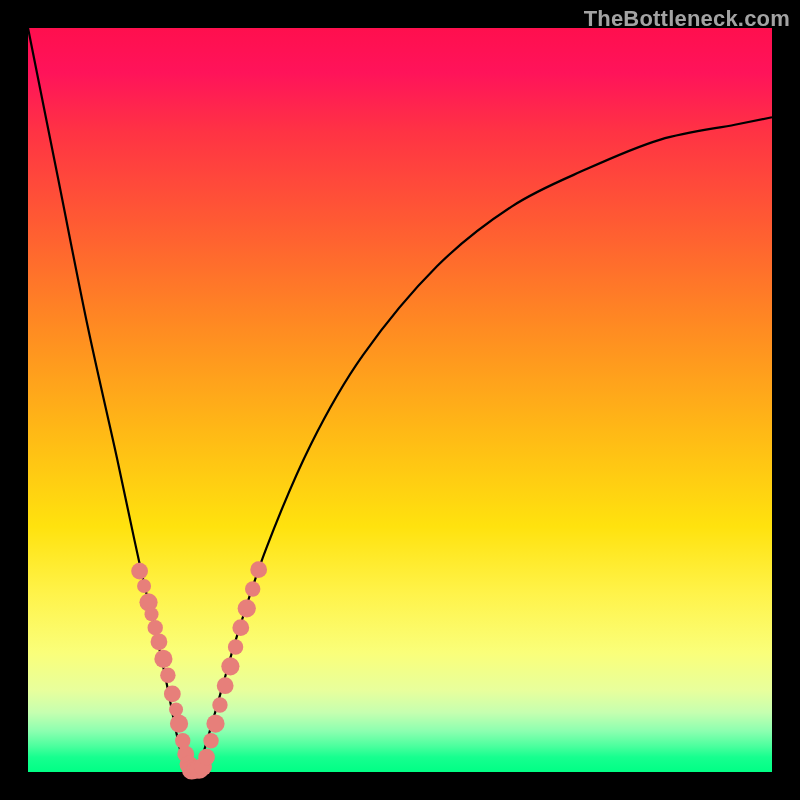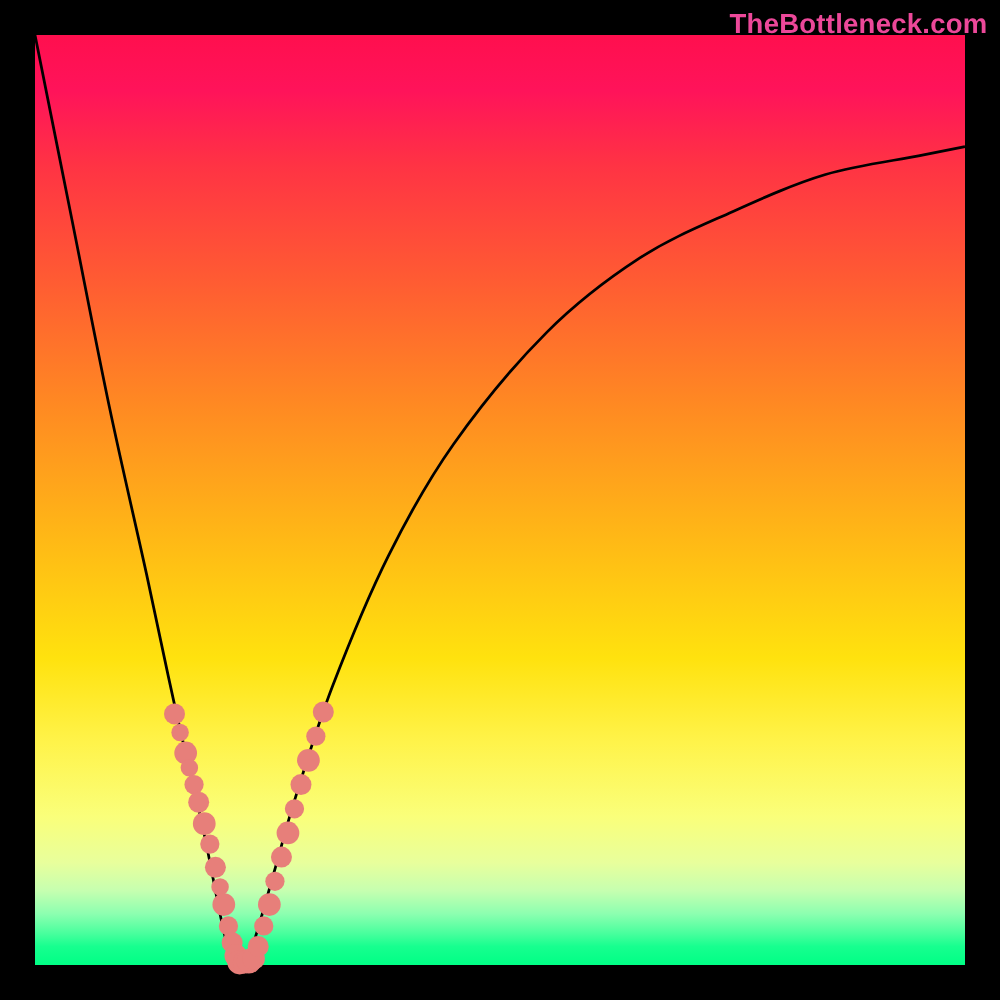--- a/index.html
+++ b/index.html
@@ -44,21 +44,21 @@
       #17ff8f 98%,
       #00ff85 100%
     );
   }
   .watermark {
     position: absolute;
     top: 6px;
     right: 10px;
     font-size: 22px;
     font-weight: 600;
-    color: #ec4899;
+    color: #a3a3a3;
     letter-spacing: 0.2px;
     user-select: none;
     text-align: center;
   }
   svg.curve {
     position: absolute;
     left: 0;
     top: 0;
     width: 744px;
     height: 744px;

